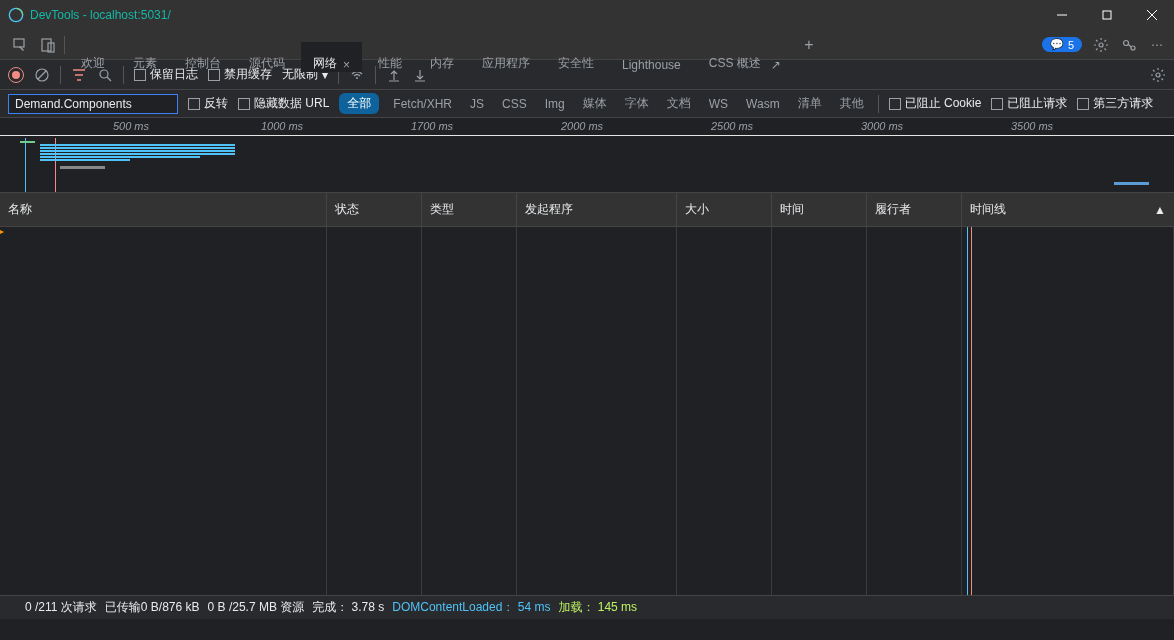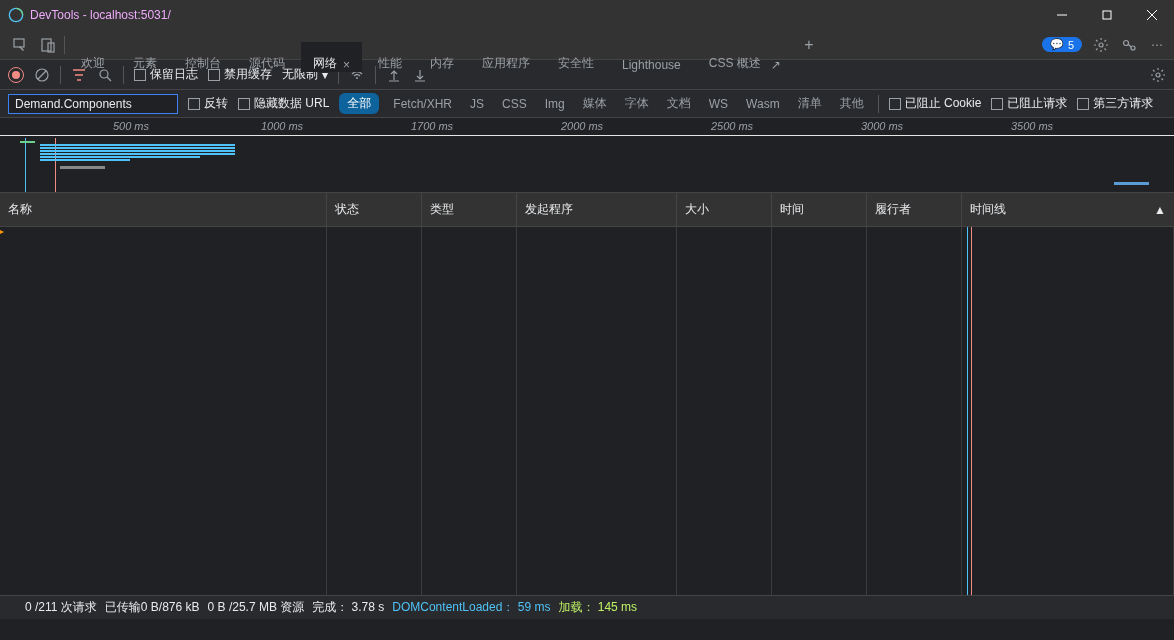--- a/index.html
+++ b/index.html
@@ -1,21 +1,21 @@
 <!DOCTYPE html>
 <html><head>
 <meta charset="utf-8">
 <style>
 * { margin: 0; padding: 0; box-sizing: border-box; font-family: "Segoe UI", -apple-system, sans-serif; }
 body { background: #202124; color: #e8eaed; font-size: 12px; overflow: hidden; width: 1174px; height: 640px; }
 
 .titlebar { height: 30px; background: #333; display: flex; align-items: center; padding-left: 8px; justify-content: space-between; }
 .titlebar-left { display: flex; align-items: center; gap: 6px; }
 .devtools-icon { width: 16px; height: 16px; }
-.title-text { font-size: 12px; color: #f0abfc; }
+.title-text { font-size: 12px; color: #14b8a6; }
 .win-controls { display: flex; }
 .win-btn { width: 45px; height: 30px; display: flex; align-items: center; justify-content: center; color: #fff; font-size: 10px; }
 
 .main-tabs { height: 30px; background: #333; display: flex; align-items: center; padding: 0 8px; gap: 4px; border-bottom: 1px solid #444; position: relative; }
 .tab-icon-btn { width: 24px; height: 24px; display: flex; align-items: center; justify-content: center; color: #9aa0a6; }
 .main-tab { padding: 0 12px; height: 30px; display: flex; align-items: flex-end; color: #9aa0a6; font-size: 12px; cursor: pointer; gap: 6px; margin-top: 24px; }
 .main-tab.active { background: #202124; color: #e8eaed; position: relative; }
 .main-tab.active::before { content: ''; position: absolute; top: 0; left: 0; right: 0; height: 2px; background: #3b82f6; display: none; }
 .tab-close { color: #9aa0a6; font-size: 12px; }
 .link-icon { margin-left: 4px; }
@@ -331,15 +331,15 @@
     <div class="wf-line" style="left:5px;background:#4fc3f7"></div>
     <div class="wf-line" style="left:9px;background:#f28b82"></div>
   </div>
 </div>
 
 <div class="status-bar">
   <span class="status-item">0 /211 次请求</span>
   <span class="status-item">已传输0 B/876 kB</span>
   <span class="status-item">0 B /25.7 MB 资源</span>
   <span class="status-item"><span>完成：</span> <span>3.78 s</span></span>
-  <span class="status-item dom-stat"><span>DOMContentLoaded：</span> <span>59 ms</span></span>
+  <span class="status-item dom-stat"><span>DOMContentLoaded：</span> <span>54 ms</span></span>
   <span class="status-item load-stat"><span>加载：</span> <span>145 ms</span></span>
 </div>
 
 </body></html>

